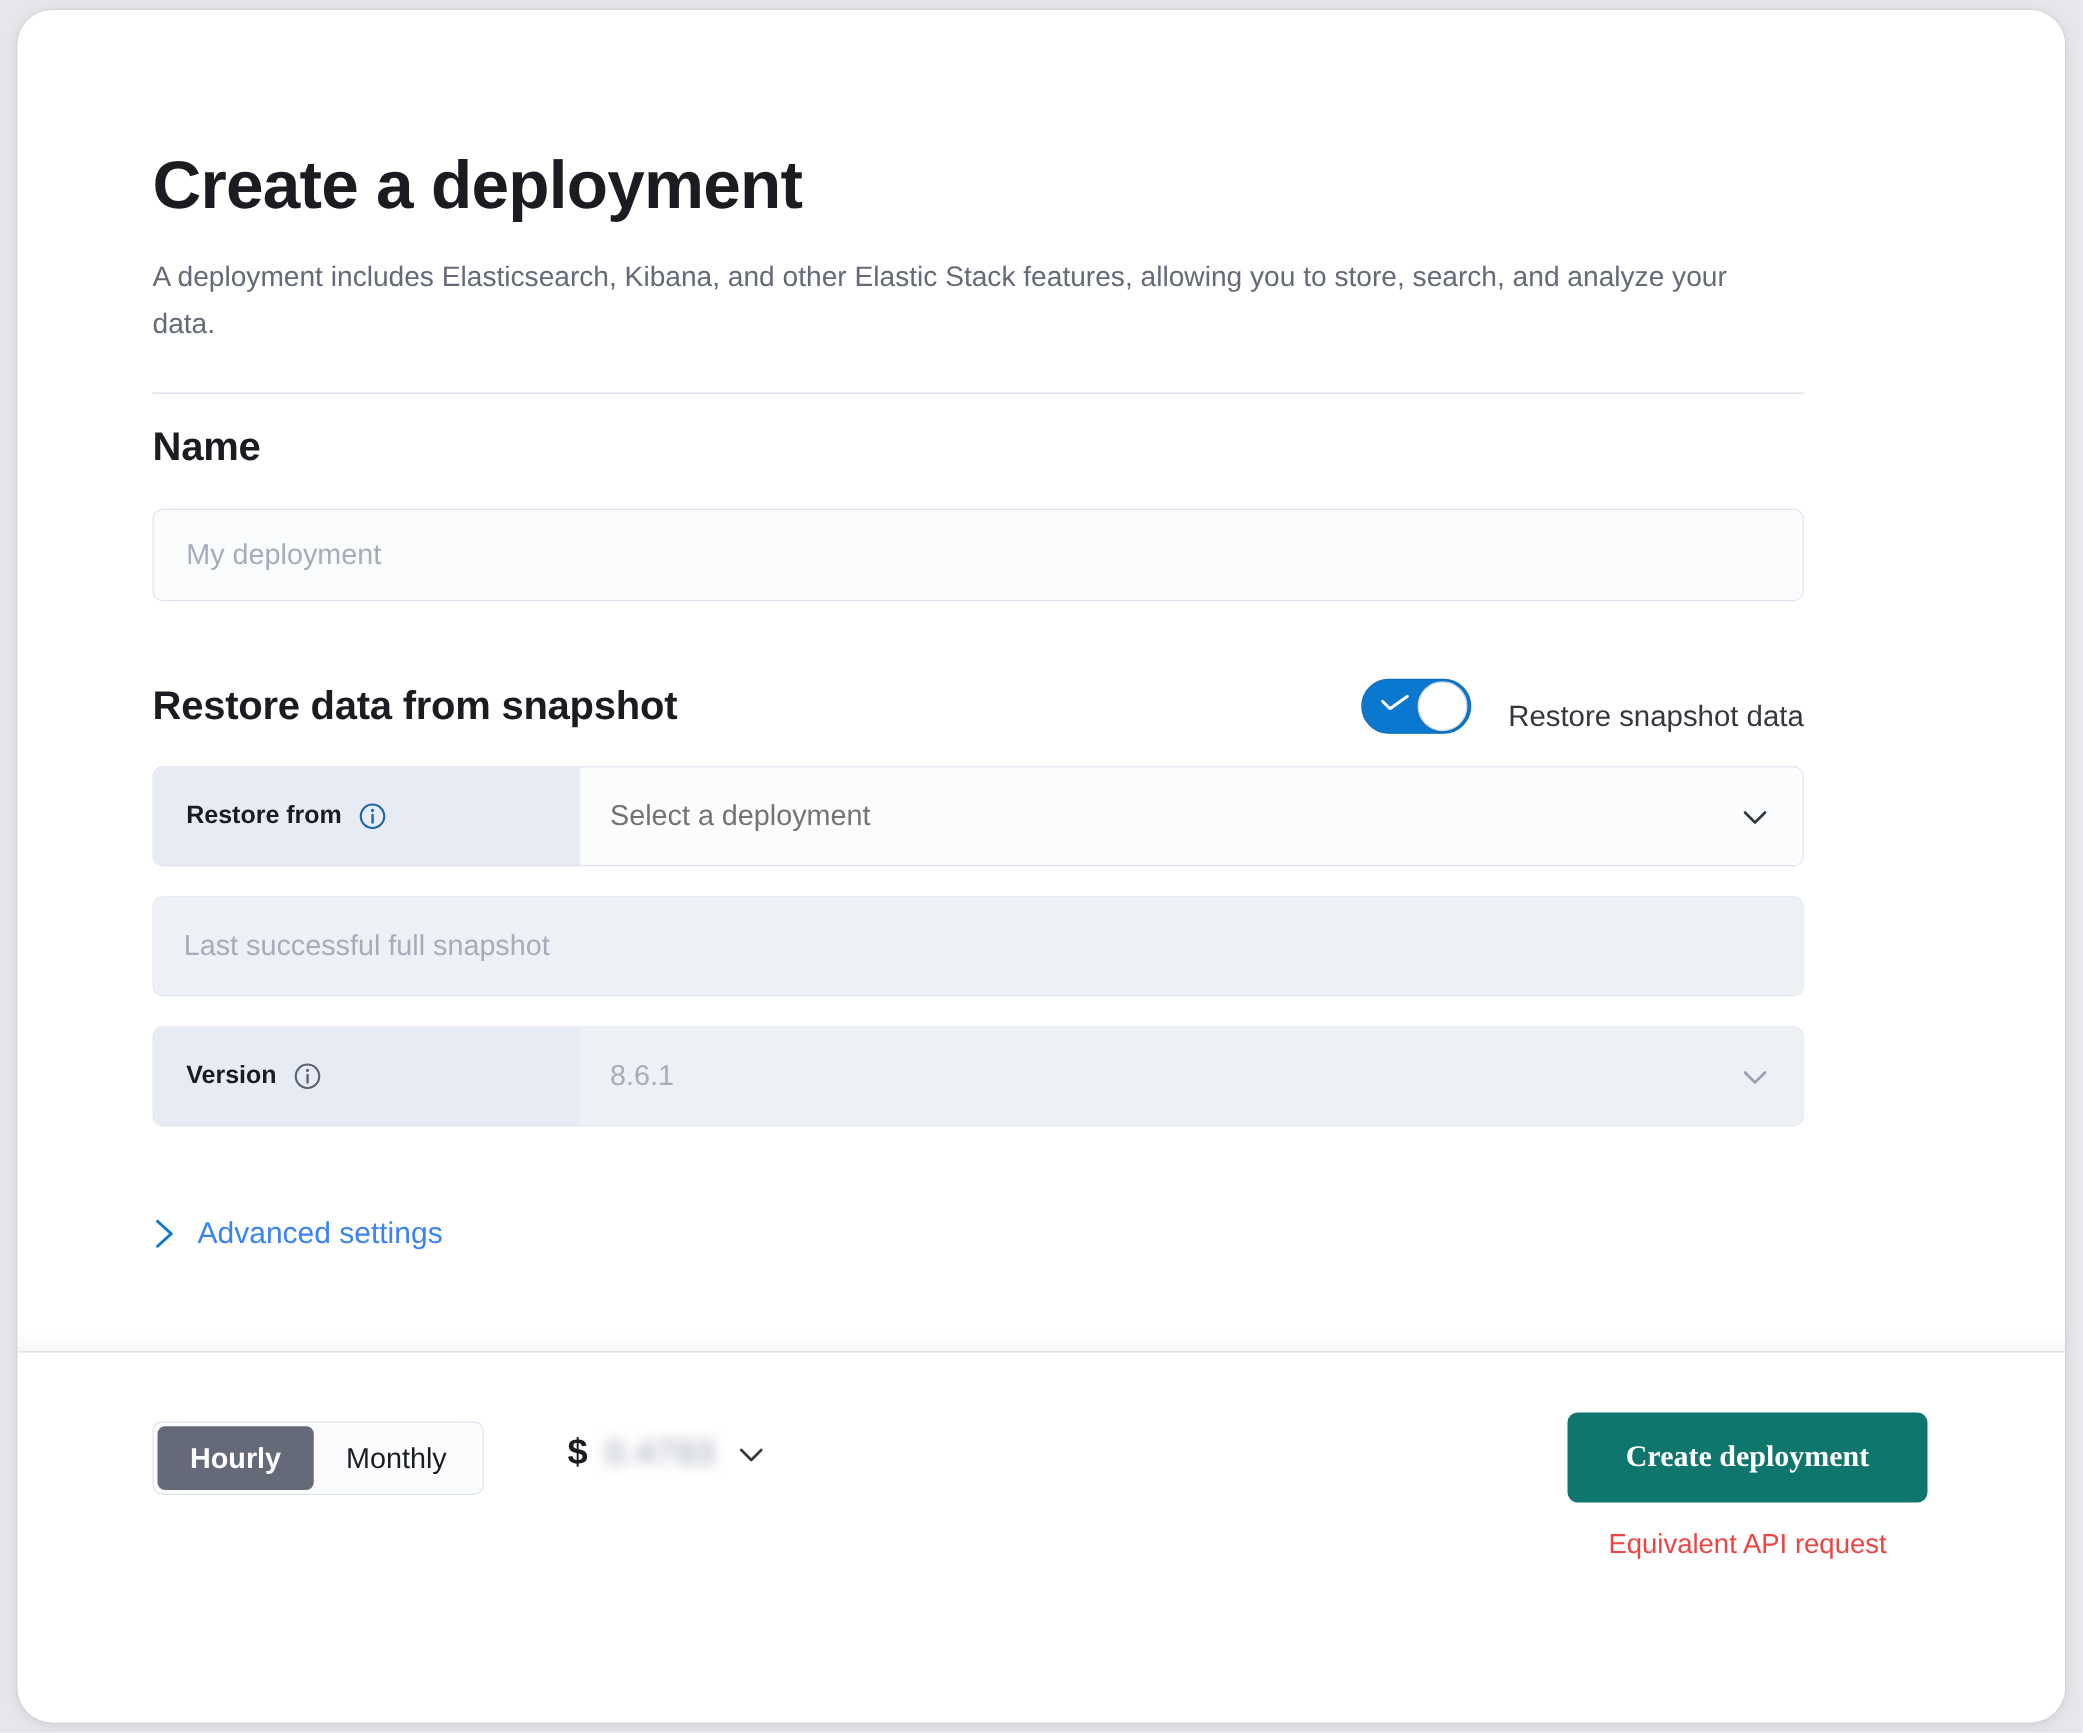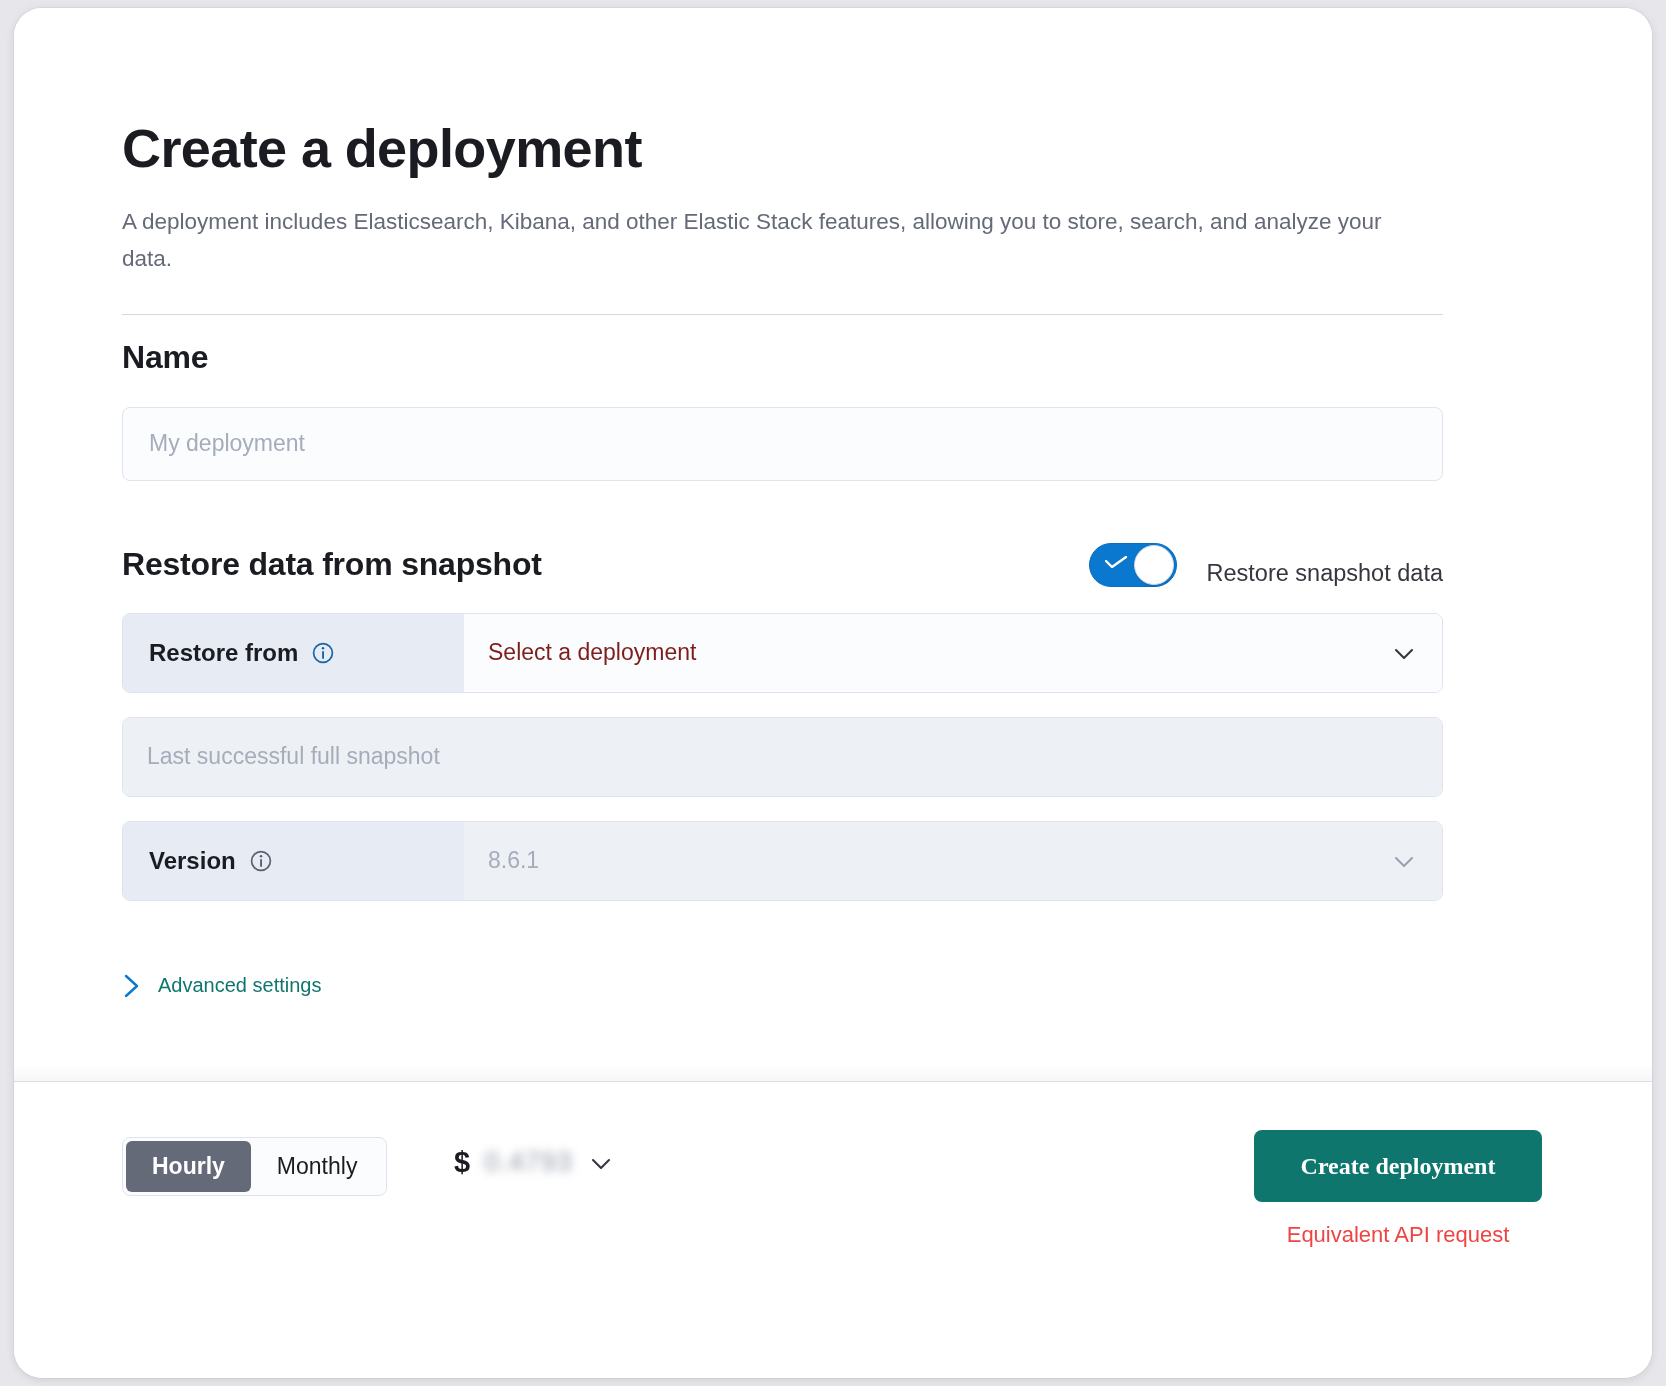--- a/index.html
+++ b/index.html
@@ -148,34 +148,34 @@
   }
   .form-row.first { margin-top: 26px; }
 
   .row-label {
     flex: 0 0 341px;
     background: #e7ebf3;
     display: flex;
     align-items: center;
     gap: 14px;
     padding-left: 26px;
-    font-size: 24px;
+    font-size: 20px;
     font-weight: 700;
     color: #1a1c21;
   }
   .row-label.disabled { background: #e7ebf3; }
 
   .row-field {
     flex: 1;
     background: #fbfcfd;
     display: flex;
     align-items: center;
     padding: 0 24px 0 24px;
     font-size: 23px;
-    color: #7f1d1d;
+    color: #737373;
     justify-content: space-between;
   }
   .row-field.disabled {
     background: #edf1f5;
     color: #a5adba;
   }
   .row-field .value { line-height: 1; }
   .row-field .value.muted { color: #a5adba; }
 
   .info-icon {
@@ -187,22 +187,22 @@
     width: 28px; height: 28px;
     flex: 0 0 auto;
   }
 
   
   .advanced {
     margin-top: 72px;
     display: flex;
     align-items: center;
     gap: 16px;
-    color: #0f766e;
-    font-size: 20px;
+    color: #3b82f6;
+    font-size: 24px;
     cursor: pointer;
     width: fit-content;
   }
   .advanced .arrow { width: 20px; height: 26px; }
 
   
   .footer {
     position: absolute;
     left: 0; right: 0;
     top: 1073px;

